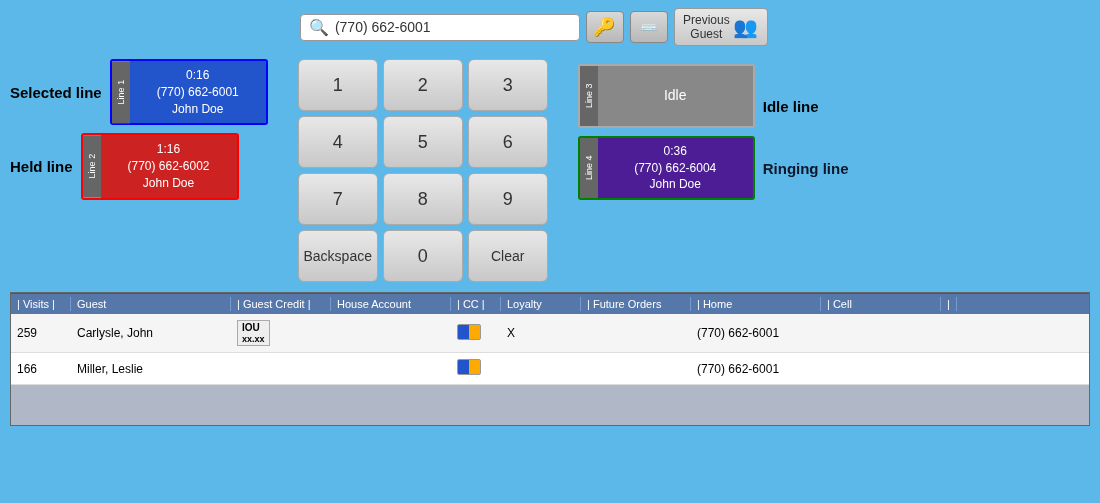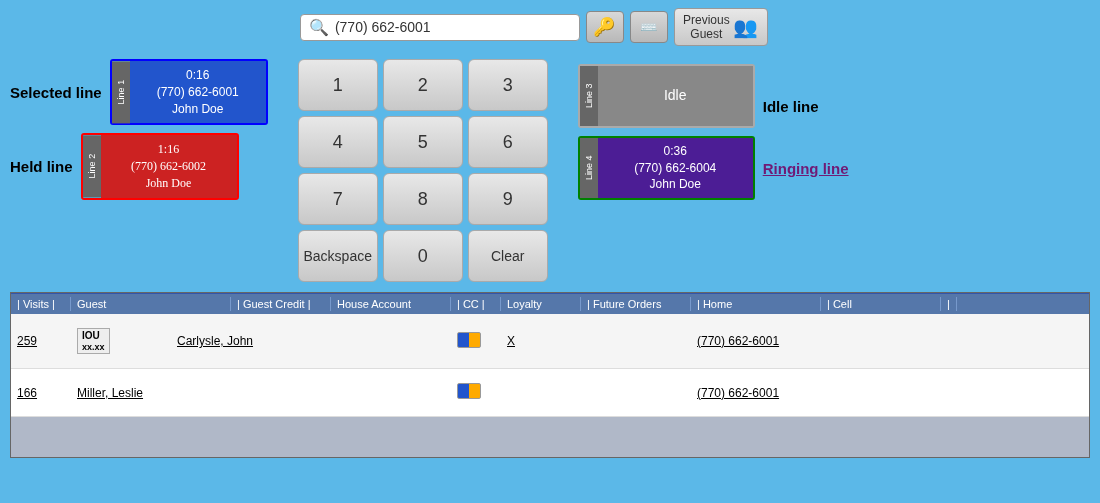--- a/index.html
+++ b/index.html
@@ -120,21 +120,20 @@
       font-size: 12px;
       color: white;
       text-align: center;
       line-height: 1.4;
     }
     .line-info.selected-bg {
       background: #2255cc;
     }
     .line-info.held-bg {
       background: #cc2222;
-      font-family: Liberation Serif, serif;
     }
     .right-line-box-wrapper {
       border: 2px solid transparent;
       border-radius: 3px;
       display: flex;
       align-items: stretch;
       width: 177px;
     }
     .right-line-box-wrapper.idle-border {
       border-color: transparent;
@@ -184,22 +183,21 @@
     
     .idle-line-label {
       font-size: 15px;
       font-weight: bold;
       color: #000;
       margin-top: 20px;
     }
     .ringing-line-label {
       font-size: 15px;
       font-weight: bold;
-      color: #701a75;
-      text-decoration: underline;
+      color: #0f172a;
     }
 
     .left-lines {
       display: flex;
       flex-direction: column;
       gap: 8px;
       padding-top: 5px;
     }
 
     .left-line-row {
@@ -245,24 +243,23 @@
     }
     .col-h {
       padding: 1px 6px;
       border-right: 1px solid #7799cc;
       white-space: nowrap;
     }
     .table-row-data {
       display: flex;
       align-items: center;
       border-bottom: 1px solid #ddd;
-      padding: 12px 0;
+      padding: 4px 0;
       background: white;
       font-size: 12px;
-      text-decoration: underline;
     }
     .table-row-data:nth-child(even) {
       background: #f5f5f5;
     }
     .cell {
       padding: 2px 6px;
       overflow: hidden;
       white-space: nowrap;
     }
     .iou-badge {
@@ -428,24 +425,24 @@
     <div class="col-h c-cc">| CC |</div>
     <div class="col-h c-loyalty">Loyalty</div>
     <div class="col-h c-future">| Future Orders</div>
     <div class="col-h c-home">| Home</div>
     <div class="col-h c-cell">| Cell</div>
     <div class="col-h">|</div>
   </div>
 
   <div class="table-row-data">
     <div class="cell c-visits">259</div>
+    <div class="cell c-guest">Carlysle, John</div>
     <div class="cell c-credit">
       <span class="iou-badge">IOU<br><span style="font-size:9px;">xx.xx</span></span>
     </div>
-    <div class="cell c-guest">Carlysle, John</div>
     <div class="cell c-house"></div>
     <div class="cell c-cc">
       <span class="cc-icon"></span>
     </div>
     <div class="cell c-loyalty">X</div>
     <div class="cell c-future"></div>
     <div class="cell c-home">(770) 662-6001</div>
     <div class="cell c-cell"></div>
   </div>
 

